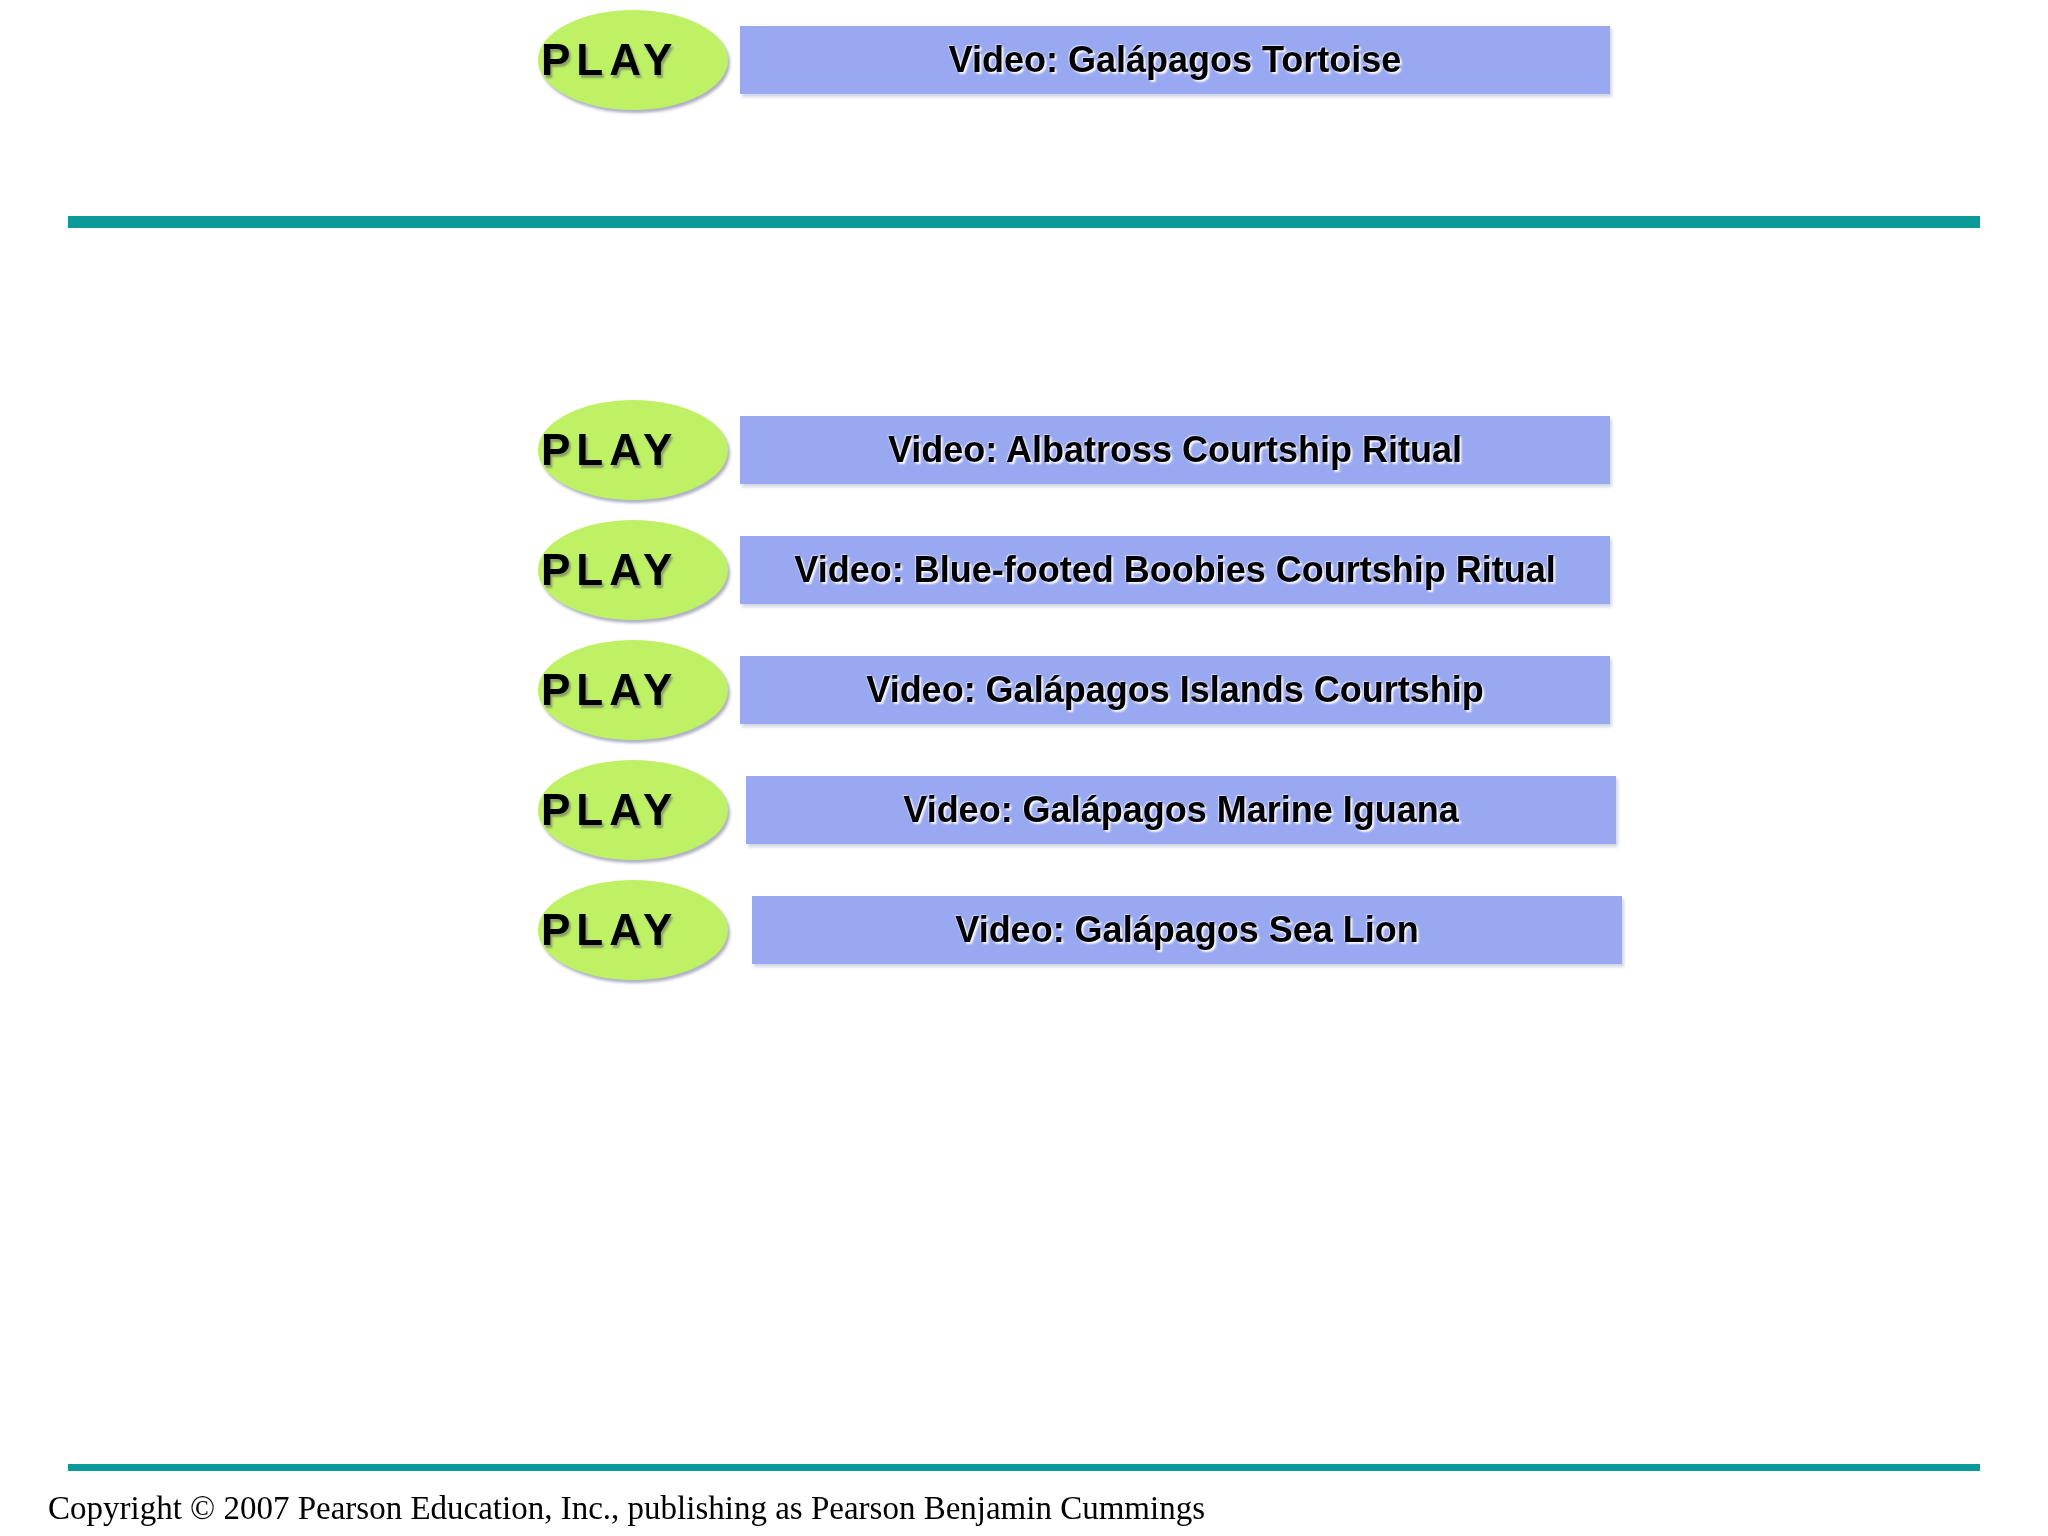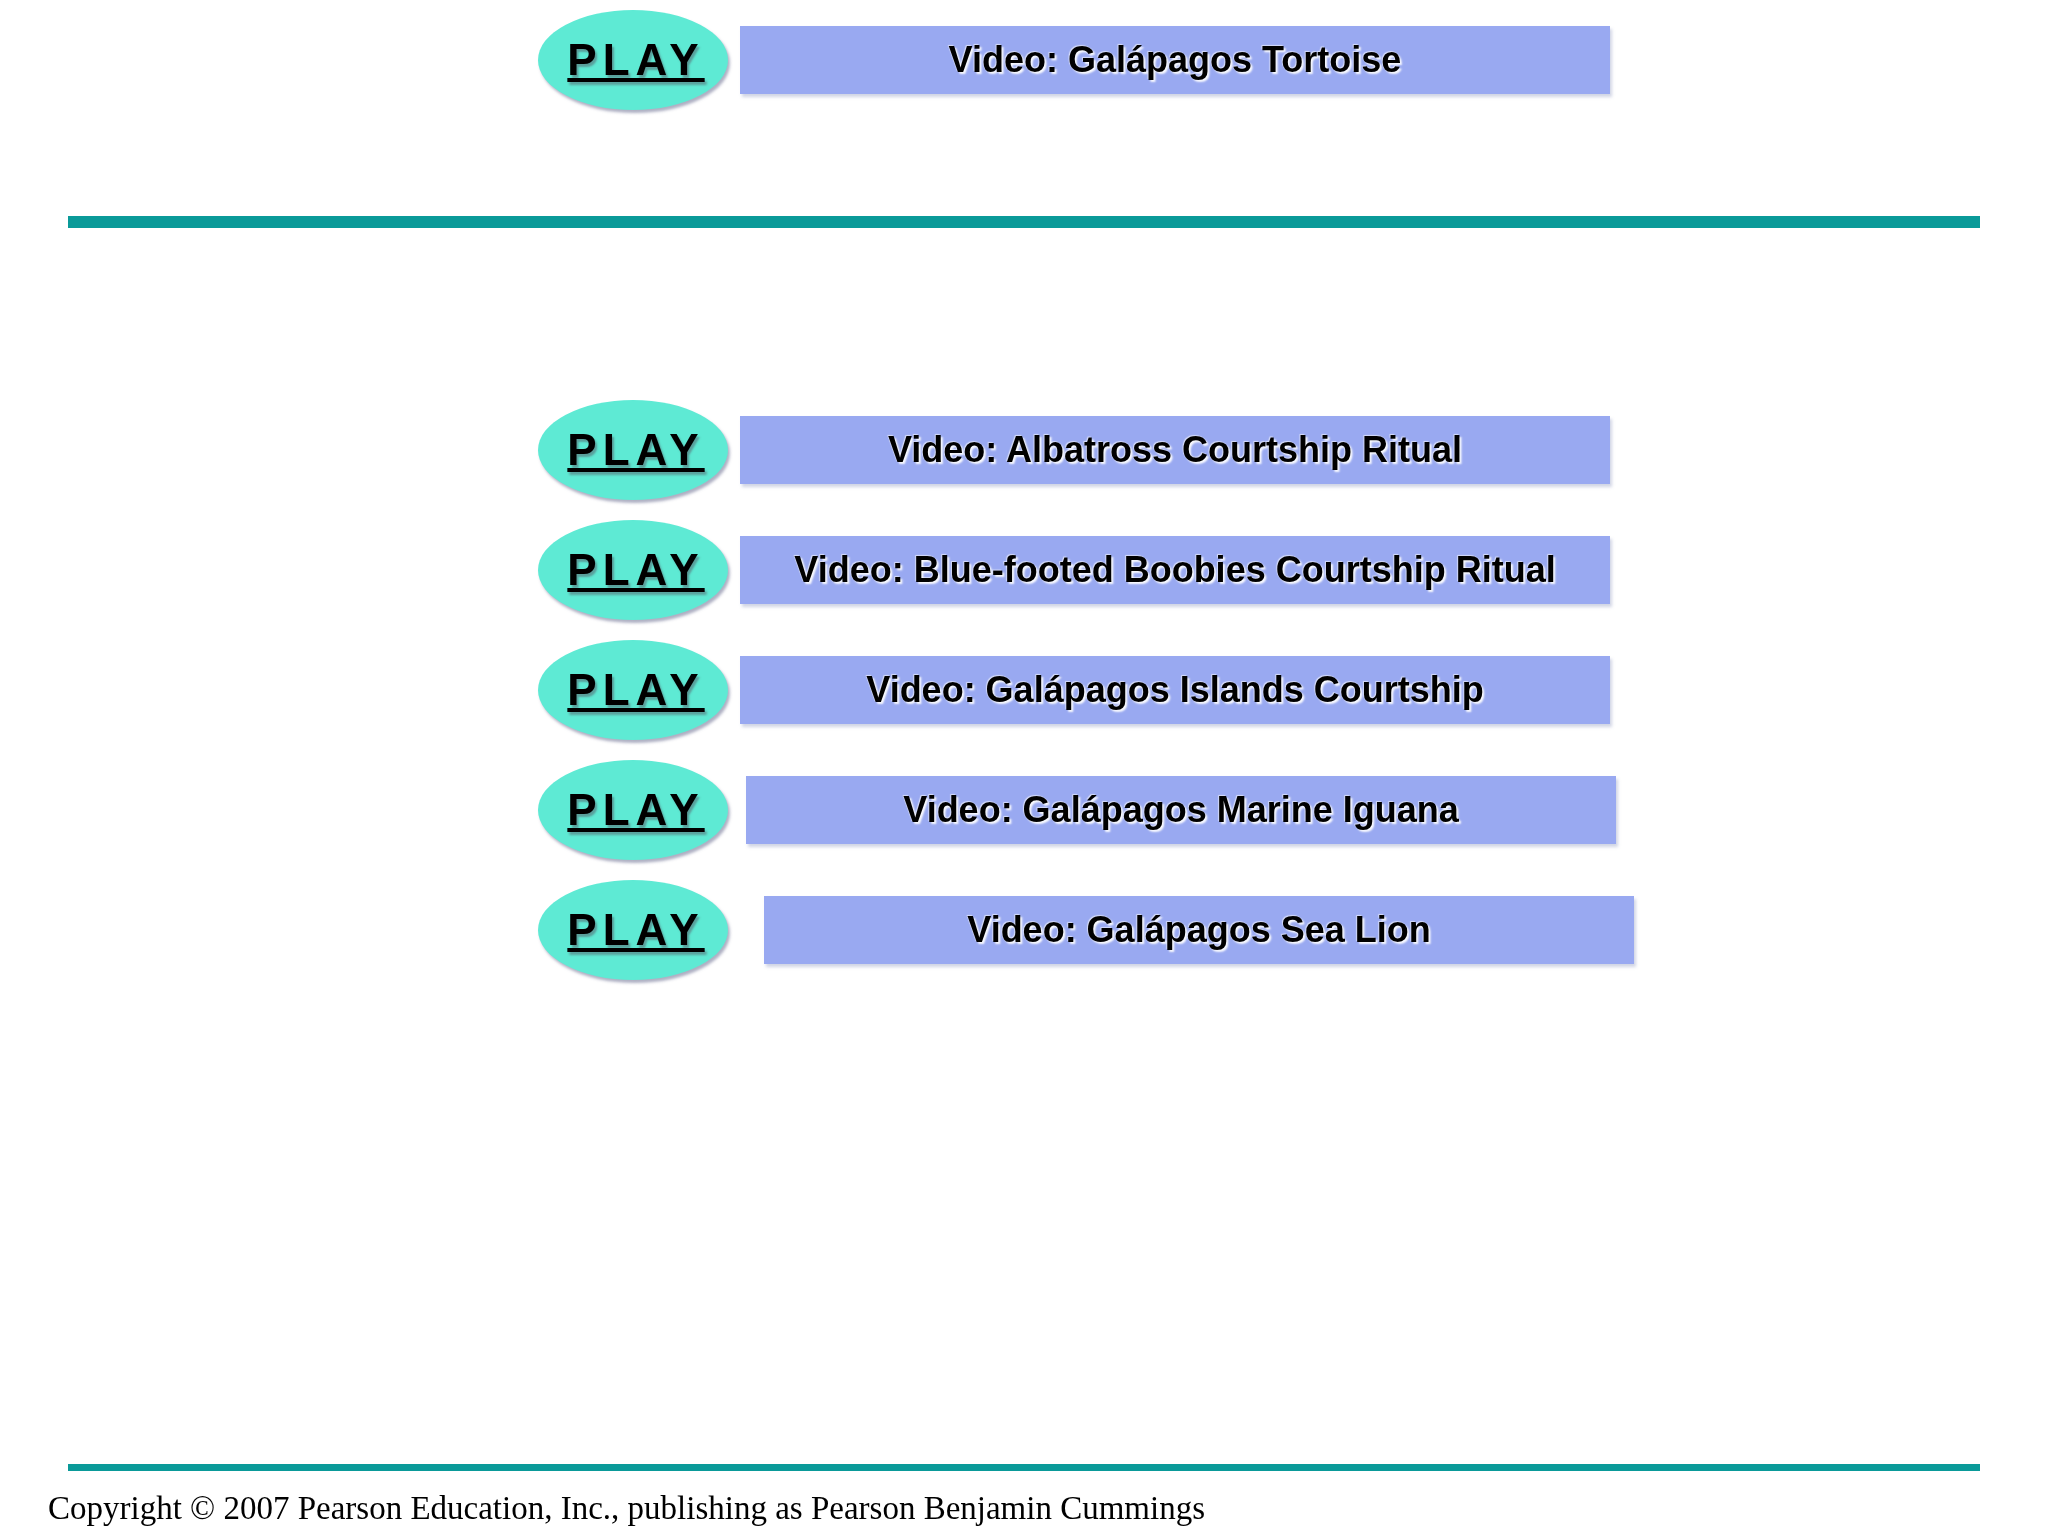--- a/index.html
+++ b/index.html
@@ -40,28 +40,26 @@
   .row:nth-of-type(3) { top: 510px; }
   .row:nth-of-type(4) { top: 630px; }
   .row:nth-of-type(5) { top: 750px; }
   .row:nth-of-type(6) { top: 870px; }
   .play-button {
     position: absolute;
     left: 0;
     top: 10px;
     width: 190px;
     height: 100px;
-    background: #5eead4;
+    background: #bef264;
     border-radius: 50%;
     box-shadow: 2px 3px 3px rgba(108,112,145,0.55);
     display: flex;
     align-items: center;
-    justify-content: center;
     cursor: pointer;
-    text-decoration: underline;
   }
   .play-label {
     font-size: 44px;
     font-weight: bold;
     letter-spacing: 6px;
     color: #000000;
     text-shadow: 2px 3px 2px rgba(85,85,100,0.5);
     transform: translateX(3px); 
     line-height: 1;
     user-select: none;
@@ -74,21 +72,21 @@
     height: 68px;
     background: #99a9f1;
     box-shadow: 2px 3px 3px rgba(140,150,190,0.4);
     display: flex;
     align-items: center;
     justify-content: center;
     cursor: pointer;
   }
   
   .row:nth-of-type(5) .video-bar { left: 208px; }
-  .row:nth-of-type(6) .video-bar { left: 214px; margin-left: 12px; }
+  .row:nth-of-type(6) .video-bar { left: 214px; }
   .video-label {
     font-size: 36px;
     font-weight: bold;
     color: #000000;
     white-space: nowrap;
     text-shadow: 2px 2px 2px rgba(255,255,255,0.95), -1px -1px 1px rgba(255,255,255,0.6);
     line-height: 1;
   }
   .copyright {
     position: absolute;

